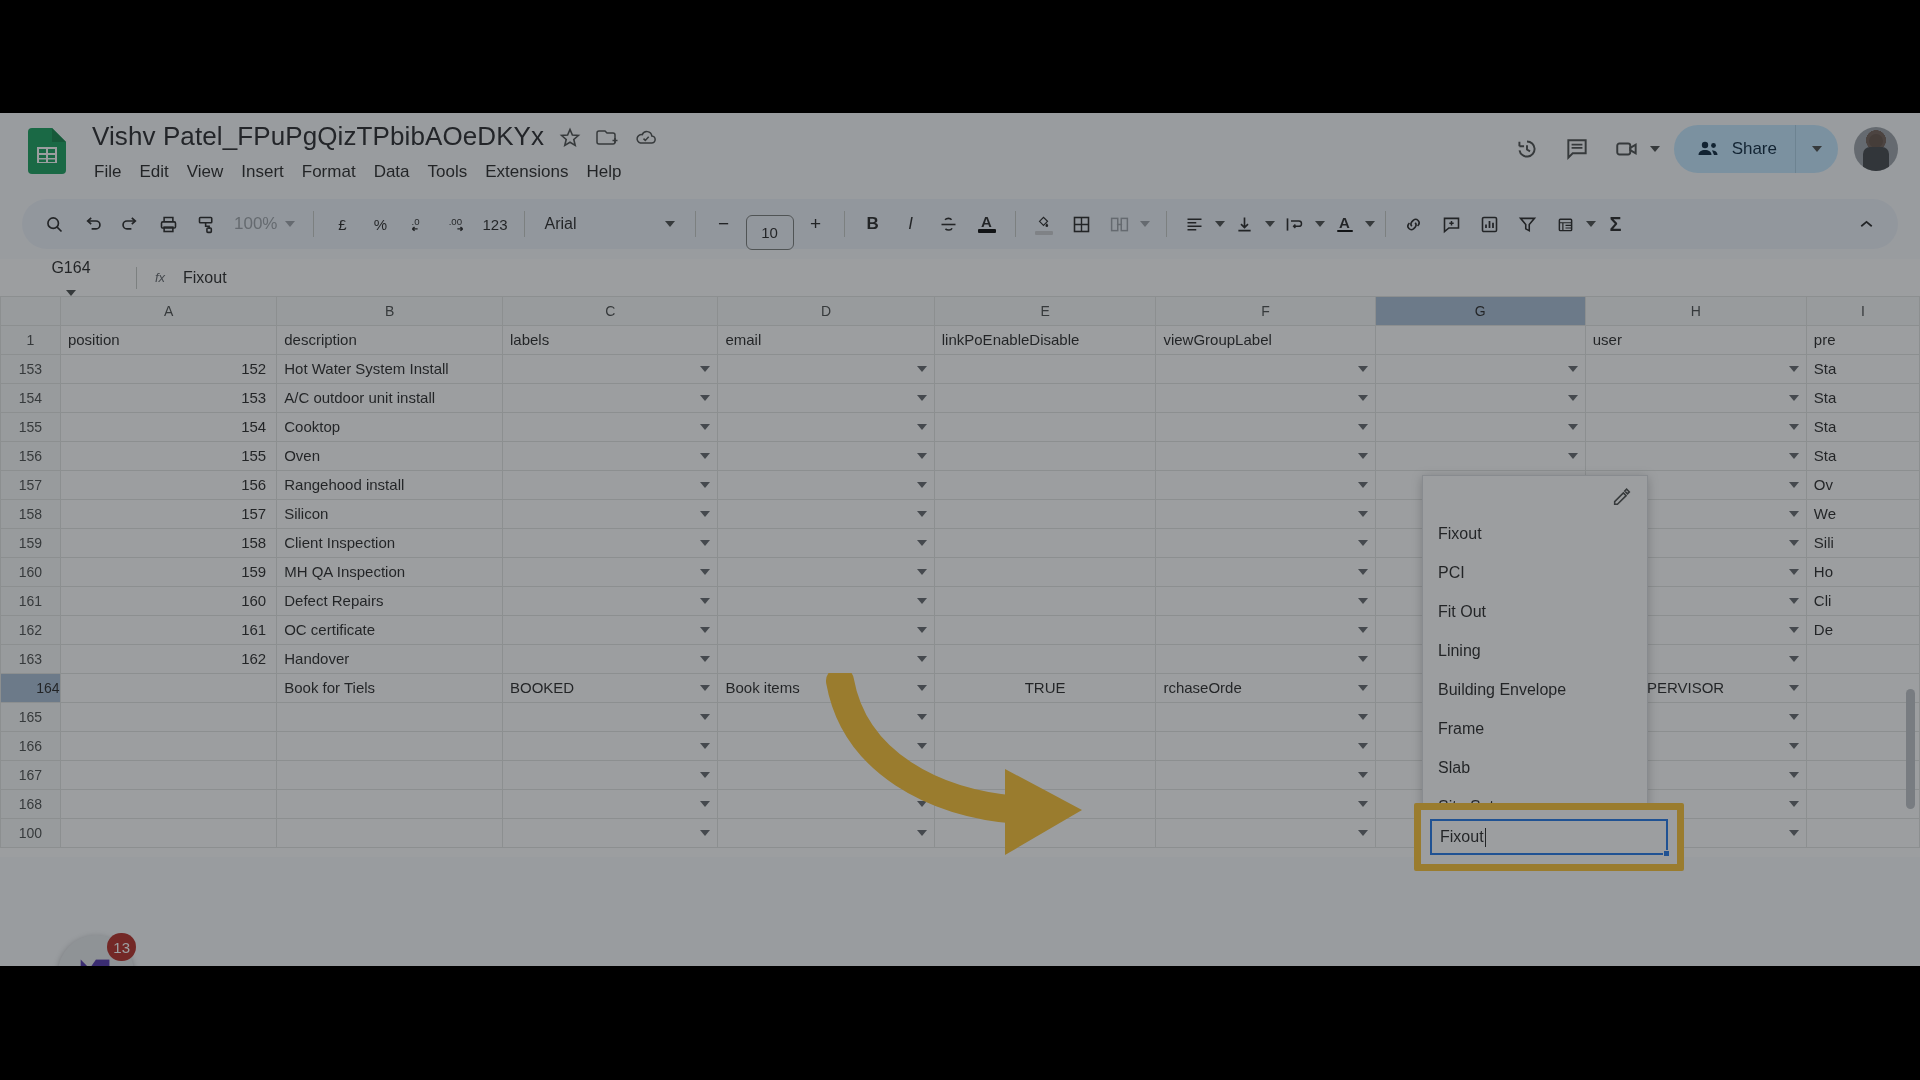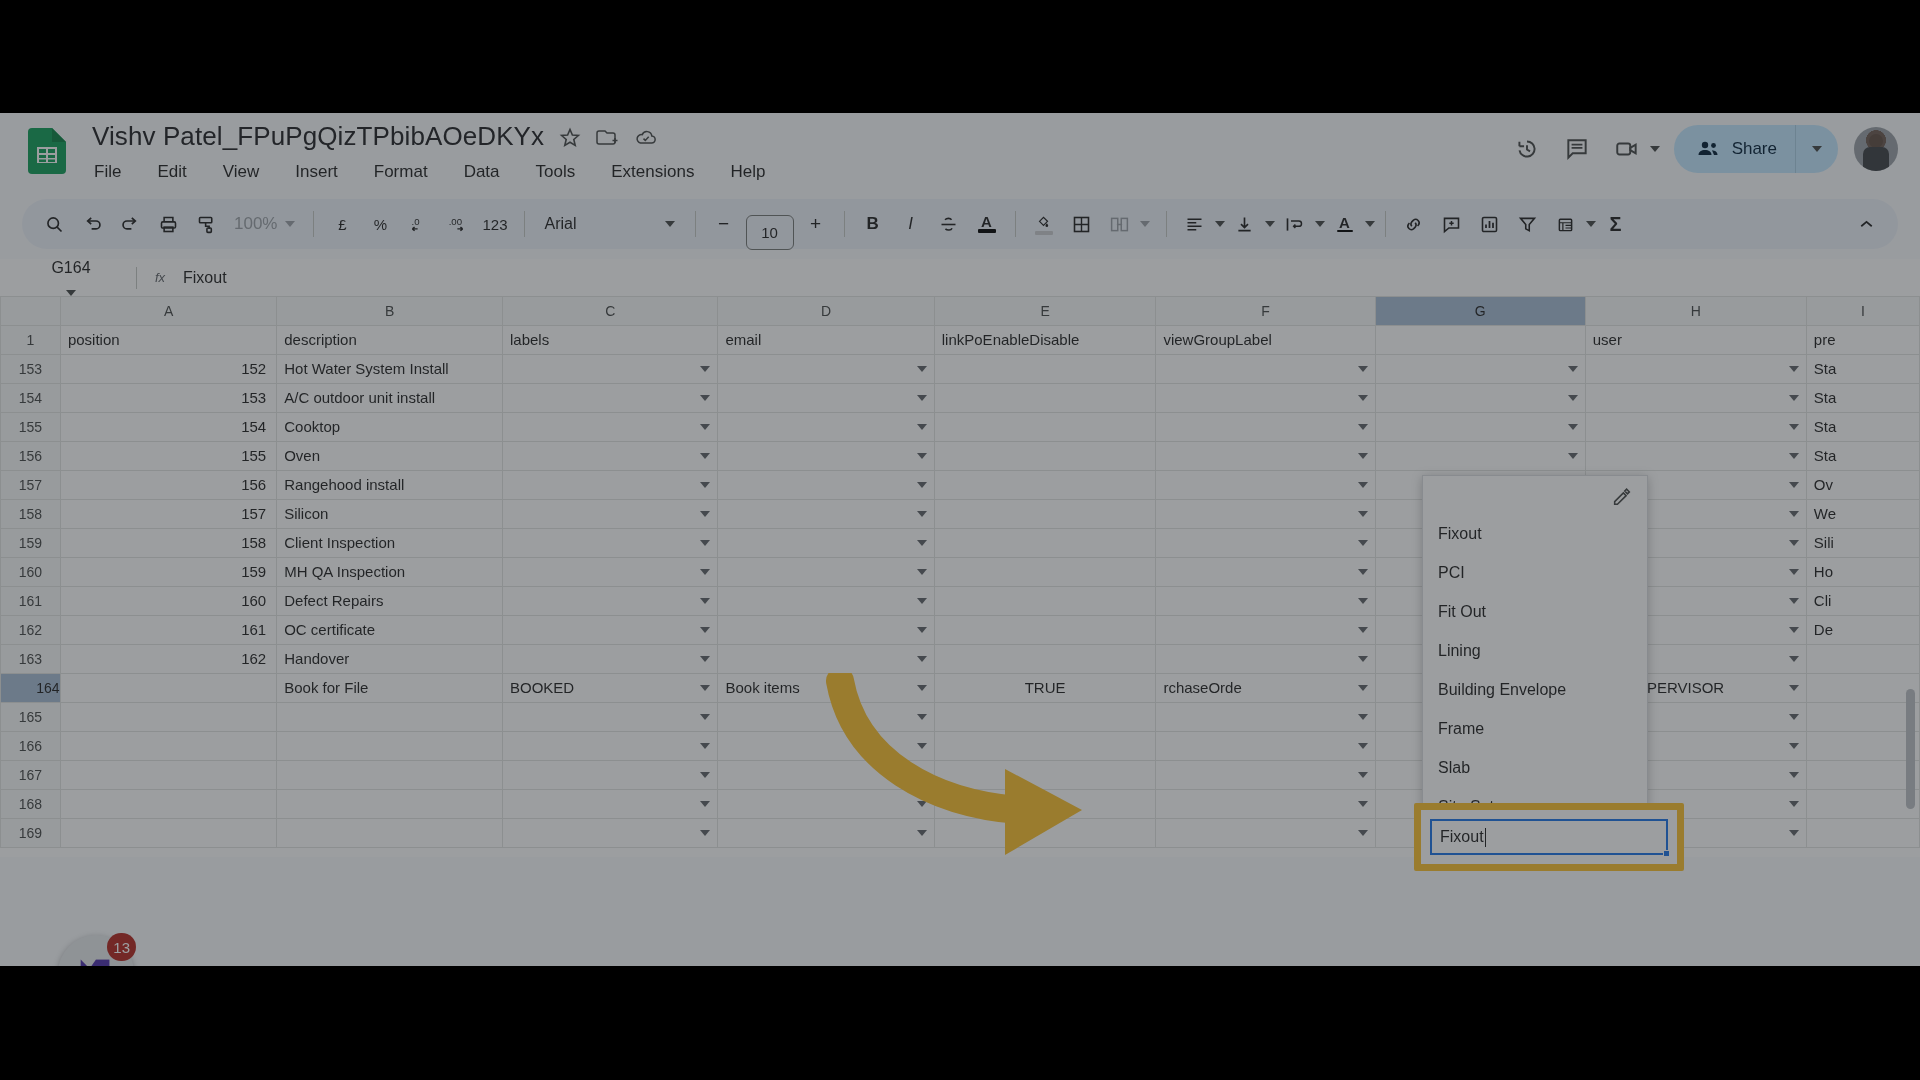--- a/index.html
+++ b/index.html
@@ -30,21 +30,21 @@
   .header { position: relative; height: 80px; }
   .doc-icon {
     position: absolute; left: 28px; top: 128px - 113px;
     width: 38px; height: 46px;
   }
   .doc-icon { left: 28px; top: 15px; }
   .title-row { position: absolute; left: 92px; top: 8px; display: flex; align-items: center; gap: 14px; }
   .doc-title { font-size: 26px; color: #202124; letter-spacing: .1px; white-space: nowrap; }
   .hicon { width: 24px; height: 24px; display: inline-block; color: #444746; }
   .hicon svg { width: 100%; height: 100%; display: block; fill: currentColor; }
-  .menubar { position: absolute; left: 86px; top: 46px; display: flex; gap: 20px; }
+  .menubar { position: absolute; left: 86px; top: 46px; display: flex; gap: 2px; }
   .menu-item {
     font-size: 17px; color: #1f1f1f; padding: 3px 8px; border-radius: 4px; cursor: pointer;
     white-space: nowrap;
   }
   .header-right {
     position: absolute; right: 22px; top: 12px; display: flex; align-items: center; gap: 4px;
   }
   .hbtn {
     width: 46px; height: 46px; border-radius: 50%;
     display: flex; align-items: center; justify-content: center; cursor: pointer; color: #444746;
@@ -645,21 +645,21 @@
             <td class="cell cD"><span></span><span class="dd-arrow"></span></td>
             <td class="cell cE ctr"><span></span></td>
             <td class="cell cF"><span></span><span class="dd-arrow"></span></td>
             <td class="cell cG"><span></span><span class="dd-arrow"></span></td>
             <td class="cell cH"><span></span><span class="dd-arrow"></span></td>
             <td class="cell cI"><span></span></td>
           </tr>
           <tr>
             <td class="rowhdr sel">164</td>
             <td class="cell cA num"><span></span></td>
-            <td class="cell cB"><span>Book for File</span></td>
+            <td class="cell cB"><span>Book for Tiels</span></td>
             <td class="cell cC"><span>BOOKED</span><span class="dd-arrow"></span></td>
             <td class="cell cD"><span>Book items</span><span class="dd-arrow"></span></td>
             <td class="cell cE ctr"><span>TRUE</span></td>
             <td class="cell cF"><span>rchaseOrde</span><span class="dd-arrow"></span></td>
             <td class="cell cG"><span></span><span class="dd-arrow"></span></td>
             <td class="cell cH"><span>SITESUPERVISOR</span><span class="dd-arrow"></span></td>
             <td class="cell cI"><span></span></td>
           </tr>
           <tr>
             <td class="rowhdr">165</td>
@@ -703,21 +703,21 @@
             <td class="cell cB"><span></span></td>
             <td class="cell cC"><span></span><span class="dd-arrow"></span></td>
             <td class="cell cD"><span></span><span class="dd-arrow"></span></td>
             <td class="cell cE ctr"><span></span></td>
             <td class="cell cF"><span></span><span class="dd-arrow"></span></td>
             <td class="cell cG"><span></span><span class="dd-arrow"></span></td>
             <td class="cell cH"><span></span><span class="dd-arrow"></span></td>
             <td class="cell cI"><span></span></td>
           </tr>
           <tr>
-            <td class="rowhdr">169</td>
+            <td class="rowhdr">100</td>
             <td class="cell cA num"><span></span></td>
             <td class="cell cB"><span></span></td>
             <td class="cell cC"><span></span><span class="dd-arrow"></span></td>
             <td class="cell cD"><span></span><span class="dd-arrow"></span></td>
             <td class="cell cE ctr"><span></span></td>
             <td class="cell cF"><span></span><span class="dd-arrow"></span></td>
             <td class="cell cG"><span></span><span class="dd-arrow"></span></td>
             <td class="cell cH"><span></span><span class="dd-arrow"></span></td>
             <td class="cell cI"><span></span></td>
           </tr>

